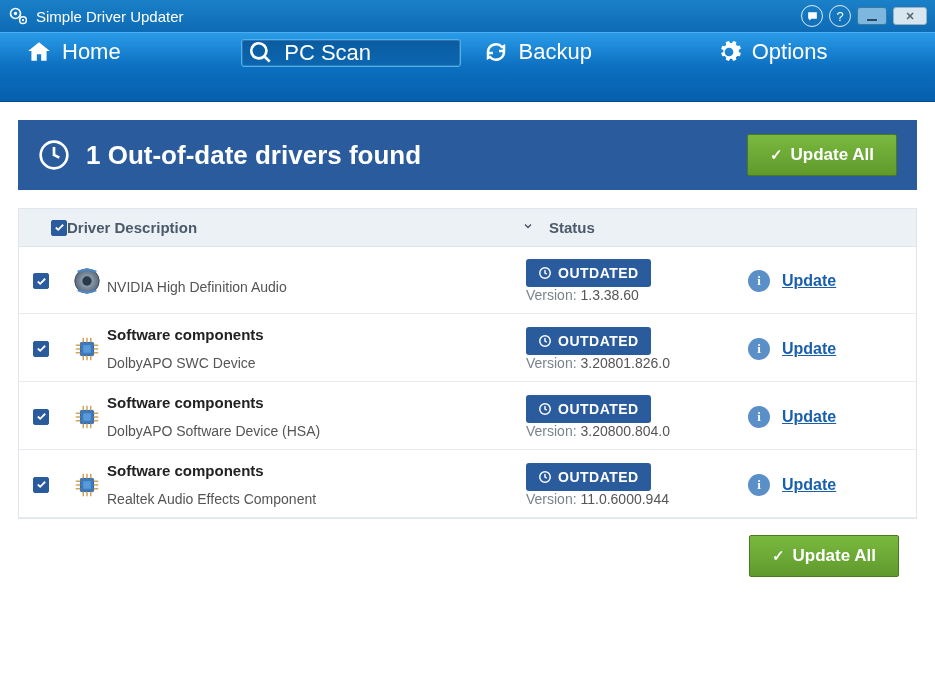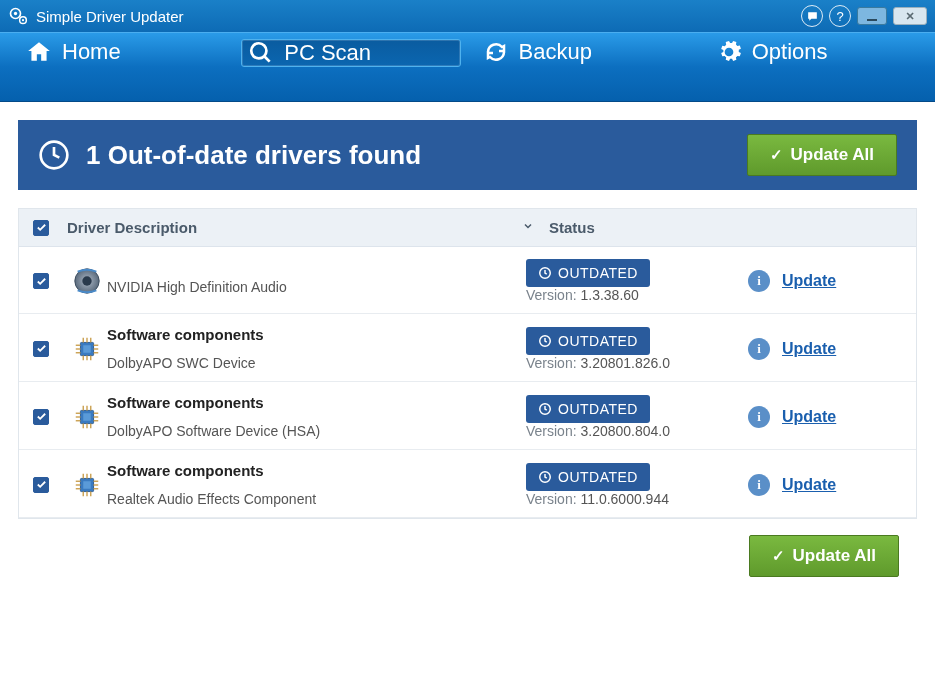--- a/index.html
+++ b/index.html
@@ -65,21 +65,21 @@
     border: 1px solid #4a7a20; color: #fff; font-size: 17px; font-weight: 600;
     padding: 10px 22px; display: flex; align-items: center; gap: 8px; cursor: pointer;
     border-radius: 2px;
   }
   .btn-update-all .check { font-size: 15px; }
 
   
   .table-wrap { margin-top: 18px; border: 1px solid #e0e6ec; }
   .thead {
     background: #ecf1f6; display: flex; align-items: center; padding: 10px 14px;
-    color: #4a5a6a; font-weight: 600; font-size: 15px; border-bottom: 1px solid #dde4ec;
+    color: #4a5a6a; font-weight: 600; font-size: 15px; border-bottom: 1px solid #dde4ec; text-align: right;
   }
   .thead .col-check { width: 34px; }
   .thead .col-desc { flex: 1; display: flex; align-items: center; gap: 10px; }
   .thead .col-status { width: 380px; display: flex; align-items: center; gap: 15px; }
   .chev { display: inline-block; transform: translateY(-1px); }
 
   .checkbox {
     width: 16px; height: 16px; border: 1.5px solid #2a5b9c; background: #2a5b9c;
     display: inline-flex; align-items: center; justify-content: center; border-radius: 2px; cursor: pointer;
   }
@@ -96,21 +96,21 @@
   }
   .row .col-check { width: 34px; display: flex; align-items: center;}
   .row .col-icon { width: 40px; display: flex; align-items: center; justify-content: center; }
   .row .col-main { flex: 1; padding-right: 10px;}
   .row .col-main .cat { font-weight: 700; font-size: 15px; color: #222; }
   .row .col-main .dev { font-size: 14px; color: #555; margin-top: 12px; }
   .row .col-status { width: 210px; }
   .row .col-info { width: 46px; display:flex; align-items:center; justify-content:center;}
   .row .col-action { width: 120px; }
   .badge {
-    background: #2a5b9c; color: #fff; font-weight: 400; font-size: 14px;
+    background: #2a5b9c; color: #fff; font-weight: 700; font-size: 14px;
     padding: 6px 12px; border-radius: 3px; display: inline-flex; align-items: center; gap: 6px;
     letter-spacing: 0.5px;
   }
   .badge svg { width: 14px; height: 14px; }
   .version { font-size: 14px; color: #7a838c; }
   .version .num { color: #555; }
   .info-icon {
     width: 22px; height: 22px; border-radius: 50%; background: #5a8fc8; color: #fff;
     display: flex; align-items: center; justify-content: center; font-weight: 700; font-size: 13px;
     font-family: Georgia, serif;

